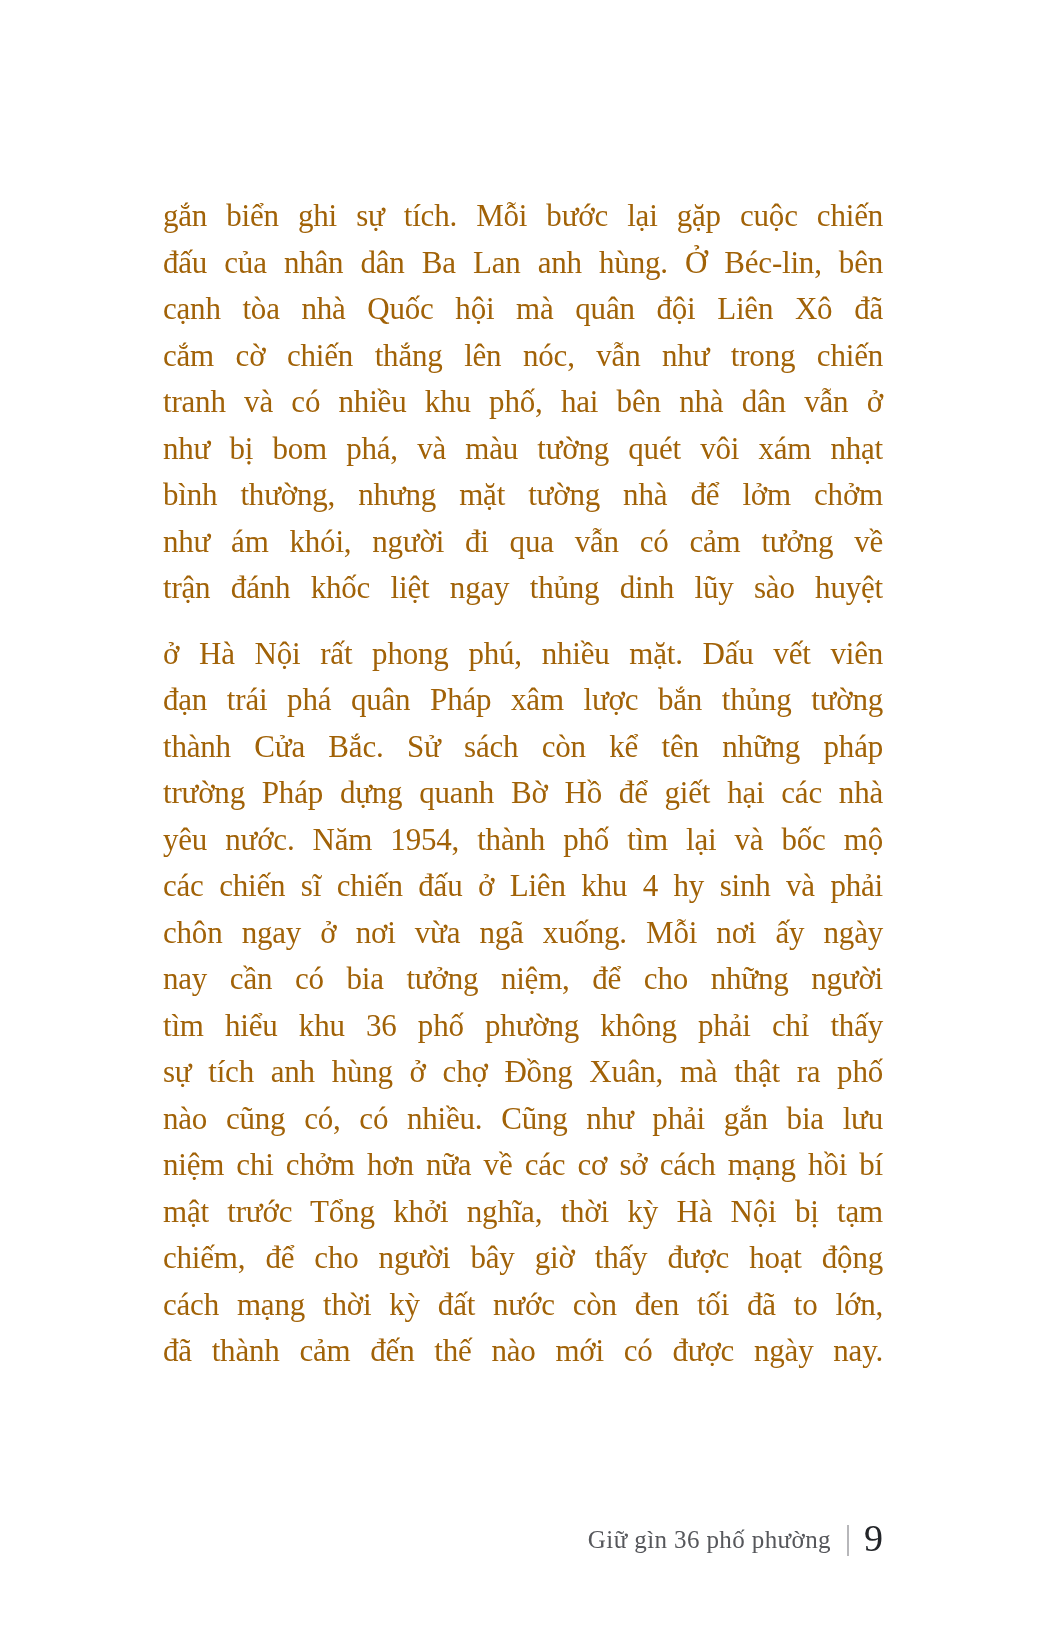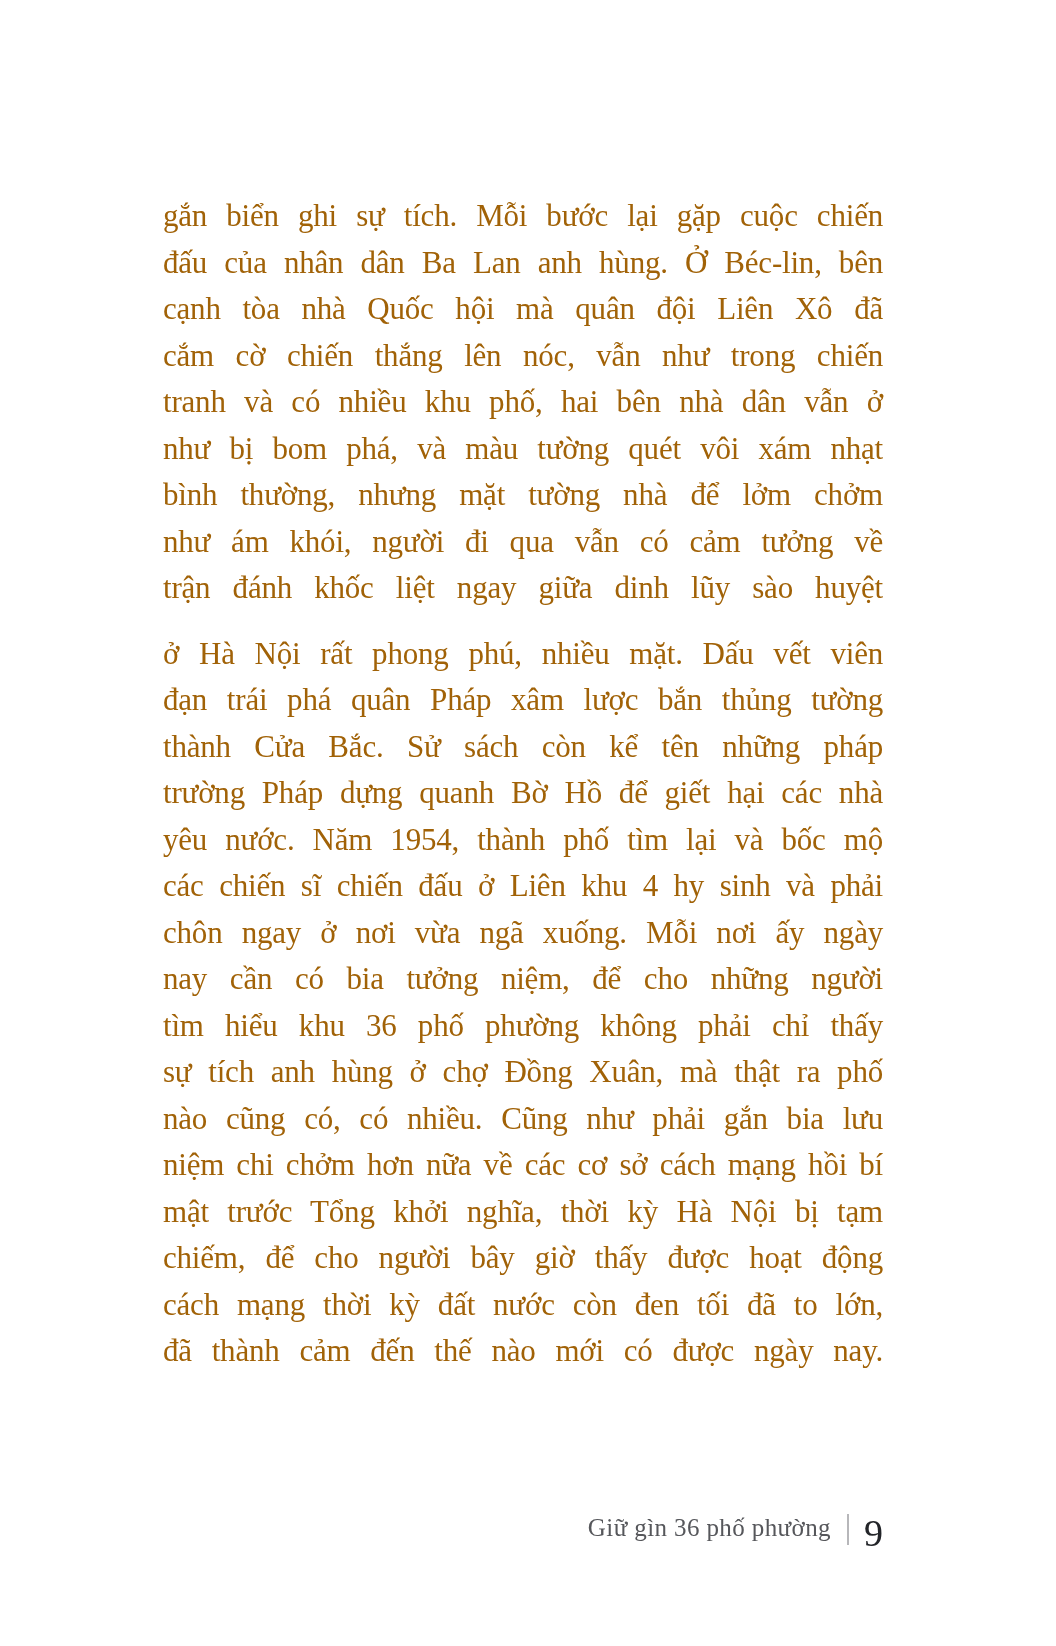--- a/index.html
+++ b/index.html
@@ -41,21 +41,21 @@
   .ln.indent {
     padding-left: 37px;
   }
   .page-footer {
     position: absolute;
     left: 163px;
     top: 1514px;
     width: 720px;
     height: 52px;
     display: flex;
-    align-items: flex-start;
+    align-items: center;
     justify-content: flex-end;
   }
   .running-title {
     color: #56575b;
     font-size: 25px;
     letter-spacing: 0.4px;
   }
   .footer-divider {
     width: 2px;
     height: 31px;
@@ -78,21 +78,21 @@
 
     <div class="paragraph">
       <div class="ln">gắn biển ghi sự tích. Mỗi bước lại gặp cuộc chiến</div>
       <div class="ln">đấu của nhân dân Ba Lan anh hùng. Ở Béc-lin, bên</div>
       <div class="ln">cạnh tòa nhà Quốc hội mà quân đội Liên Xô đã</div>
       <div class="ln">cắm cờ chiến thắng lên nóc, vẫn như trong chiến</div>
       <div class="ln">tranh và có nhiều khu phố, hai bên nhà dân vẫn ở</div>
       <div class="ln">như bị bom phá, và màu tường quét vôi xám nhạt</div>
       <div class="ln">bình thường, nhưng mặt tường nhà để lởm chởm</div>
       <div class="ln">như ám khói, người đi qua vẫn có cảm tưởng về</div>
-      <div class="ln">trận đánh khốc liệt ngay giữa dinh lũy sào huyệt</div>
+      <div class="ln">trận đánh khốc liệt ngay thủng dinh lũy sào huyệt</div>
     </div>
 
     <div class="paragraph">
       <div class="ln">ở Hà Nội rất phong phú, nhiều mặt. Dấu vết viên</div>
       <div class="ln">đạn trái phá quân Pháp xâm lược bắn thủng tường</div>
       <div class="ln">thành Cửa Bắc. Sử sách còn kể tên những pháp</div>
       <div class="ln">trường Pháp dựng quanh Bờ Hồ để giết hại các nhà</div>
       <div class="ln">yêu nước. Năm 1954, thành phố tìm lại và bốc mộ</div>
       <div class="ln">các chiến sĩ chiến đấu ở Liên khu 4 hy sinh và phải</div>
       <div class="ln">chôn ngay ở nơi vừa ngã xuống. Mỗi nơi ấy ngày</div>

